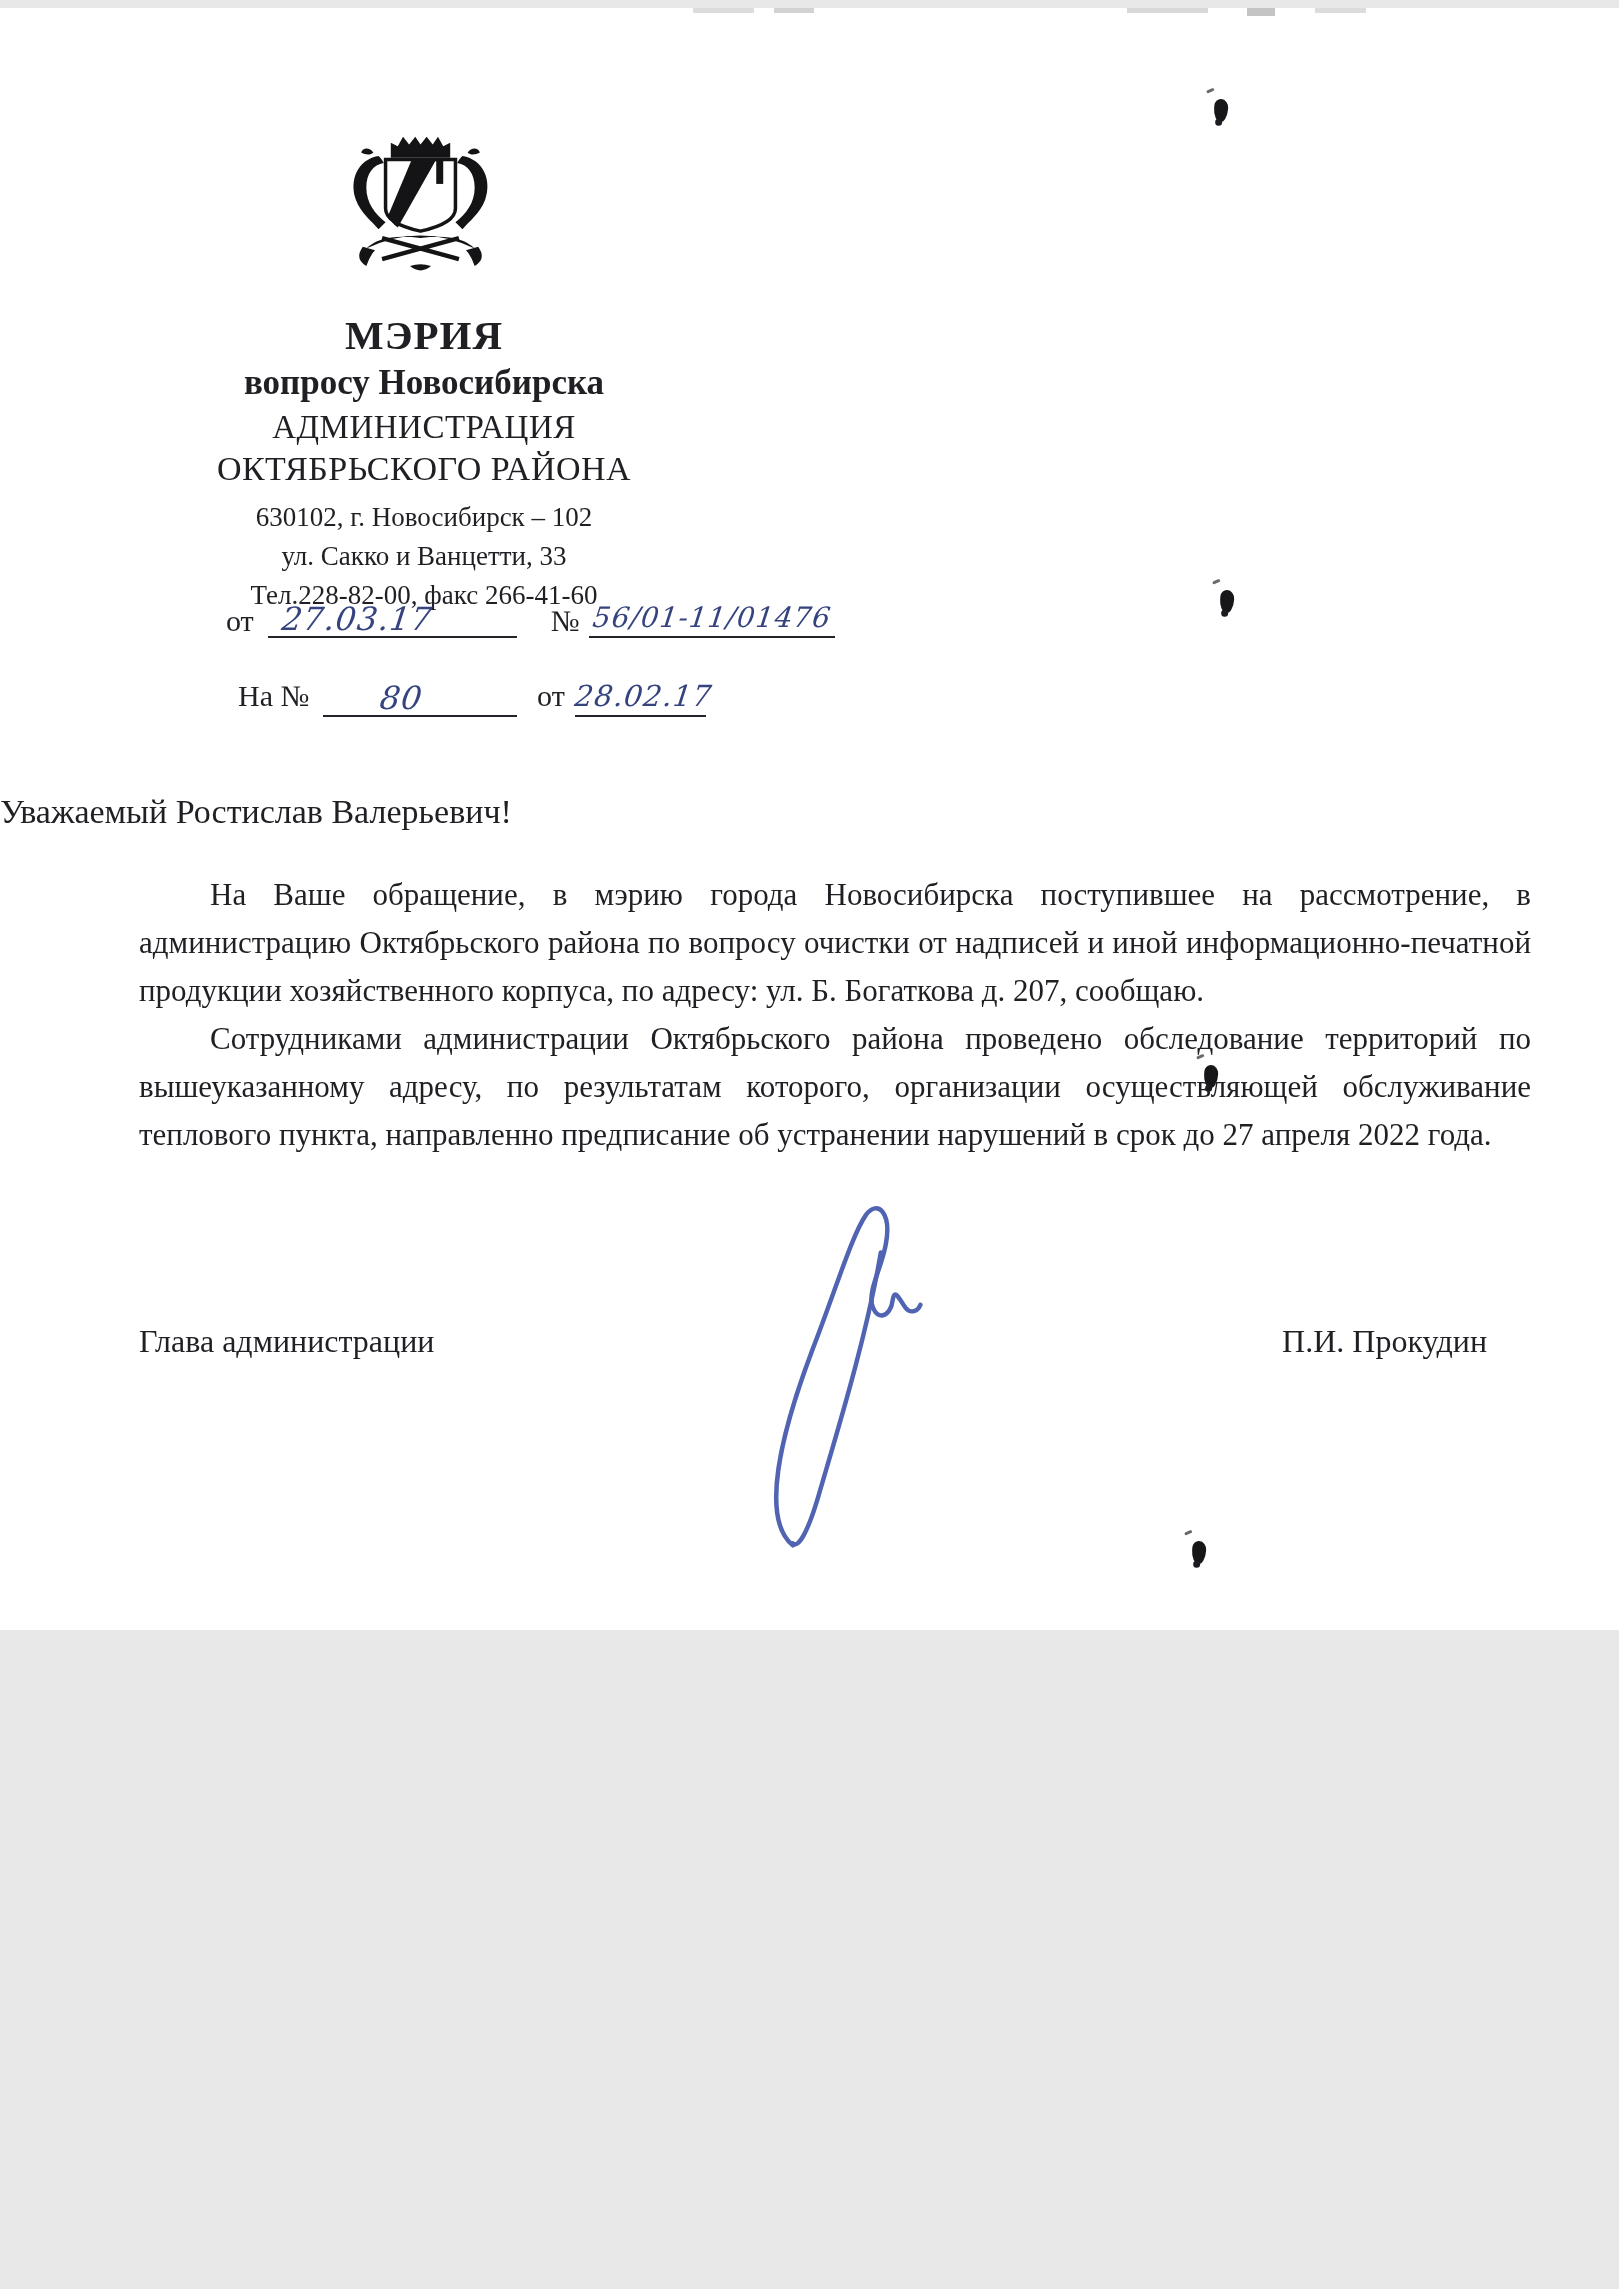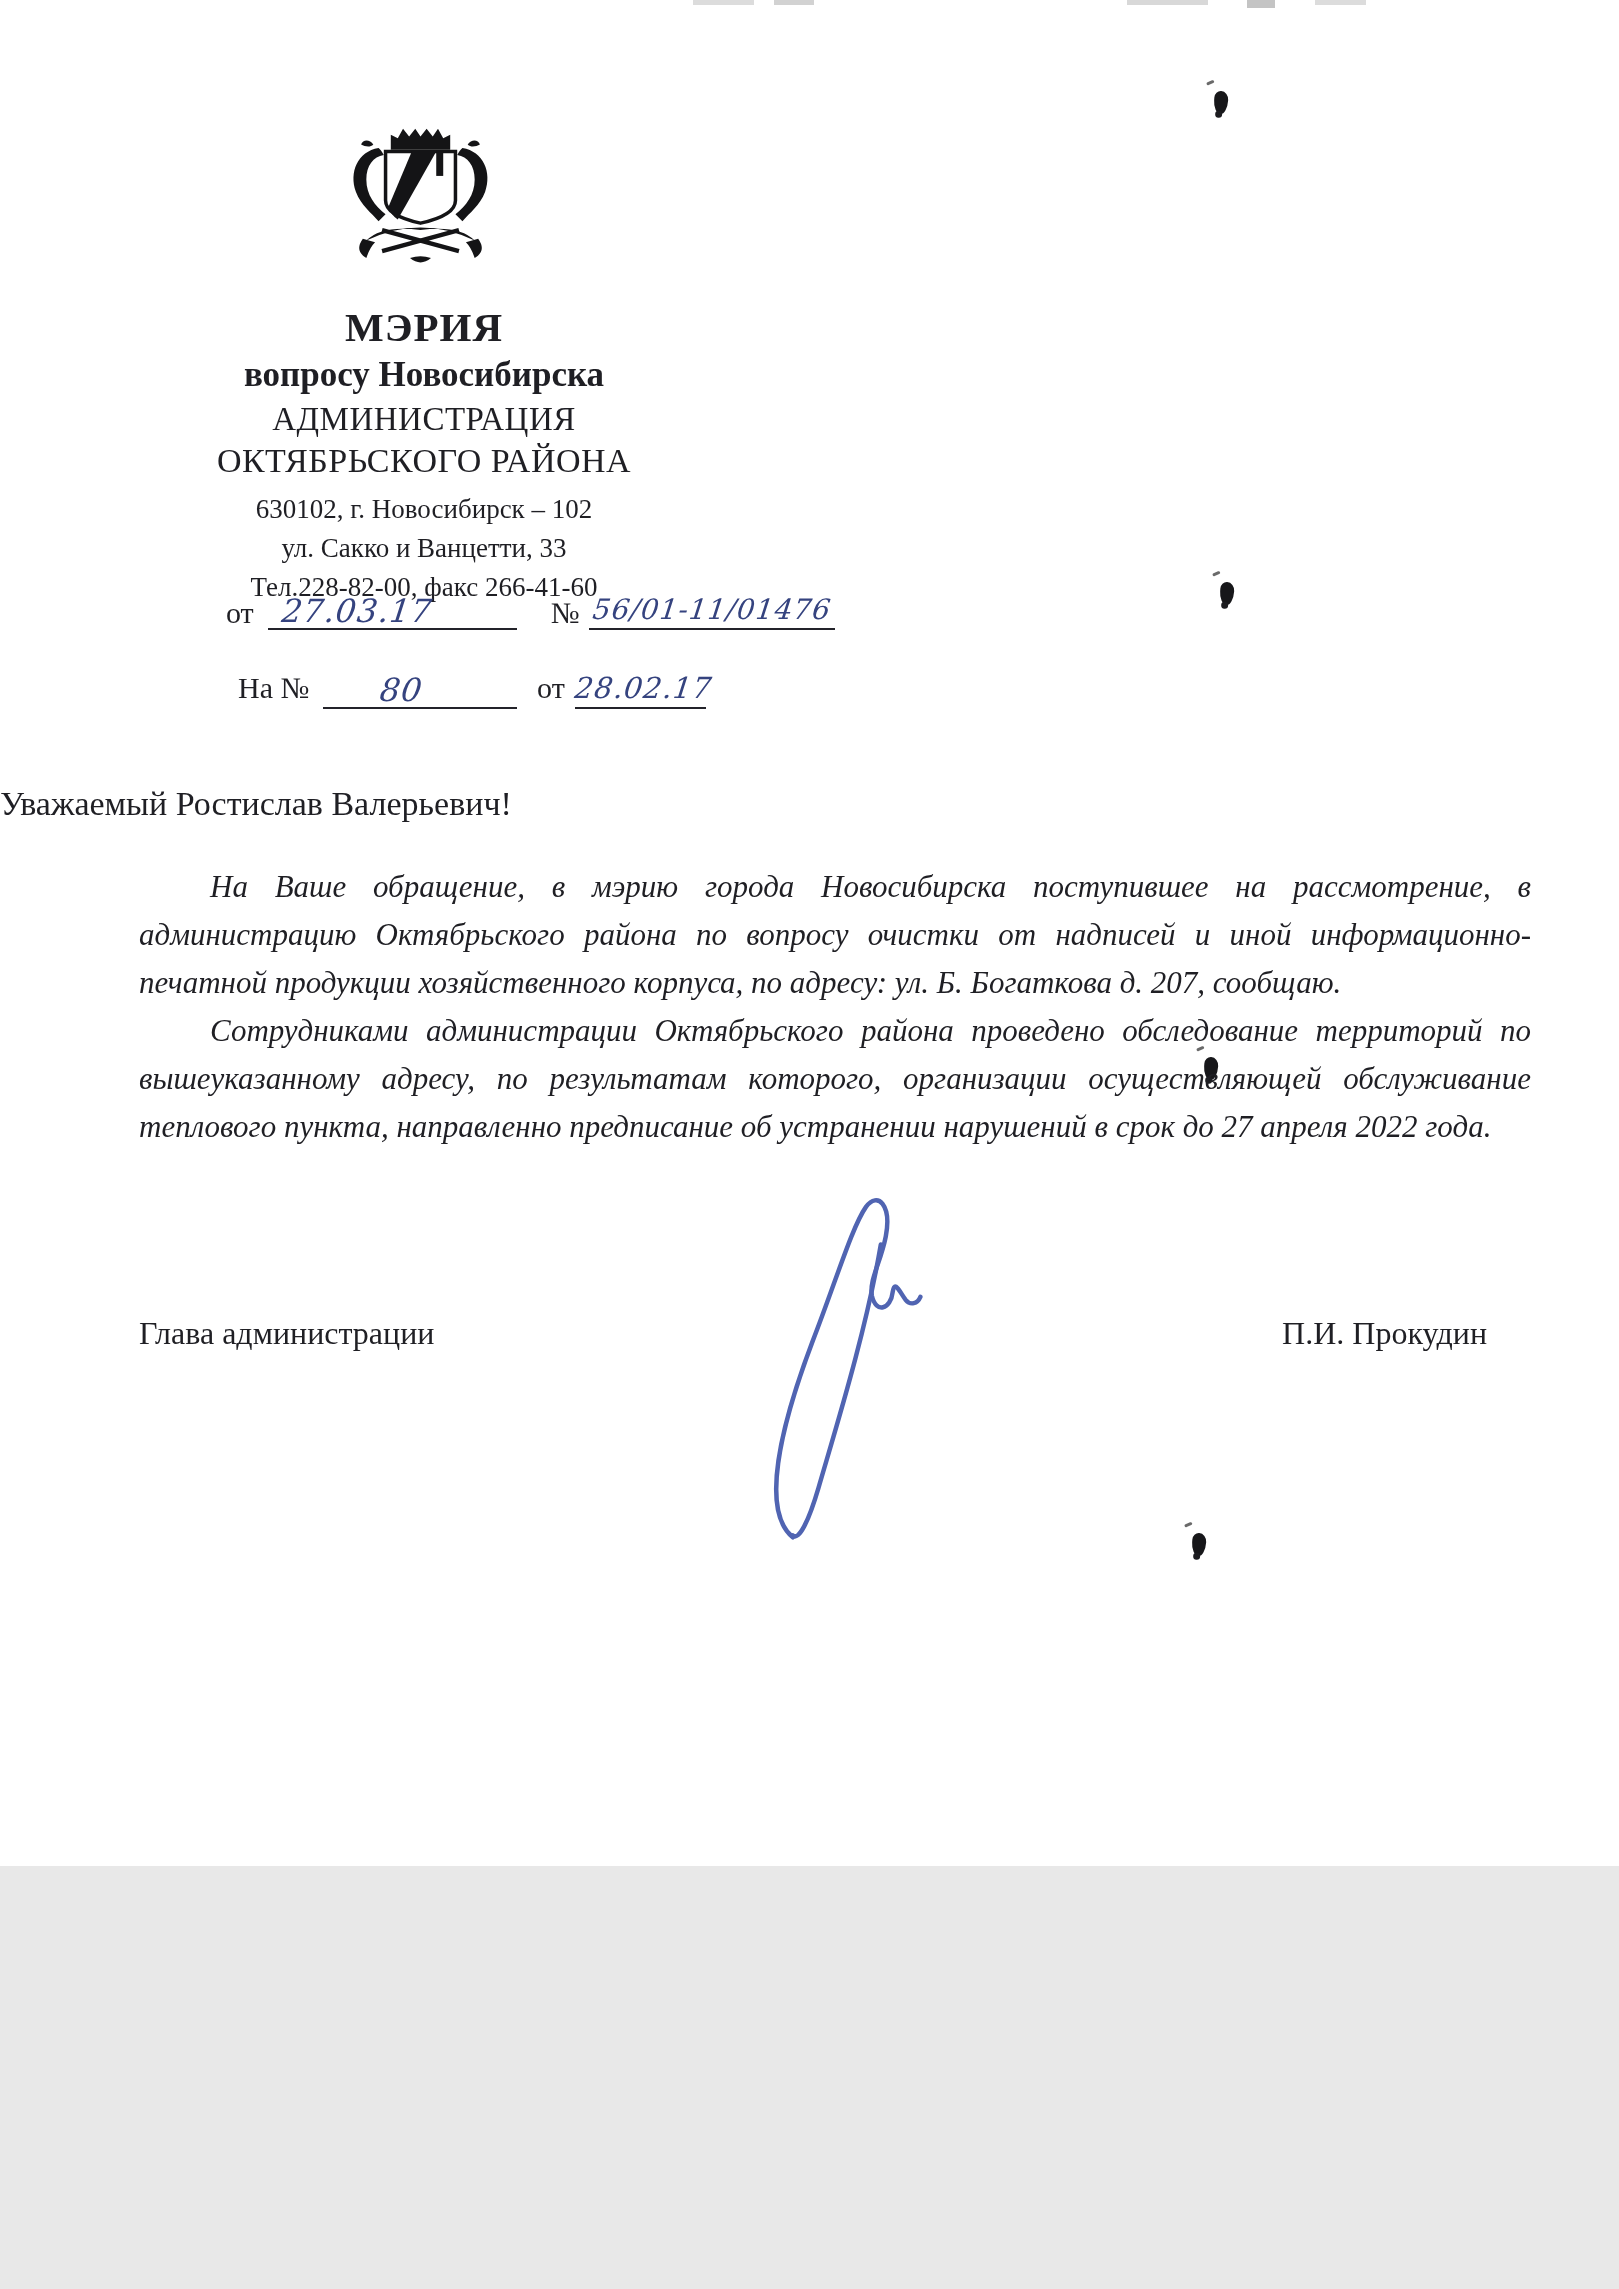--- a/index.html
+++ b/index.html
@@ -1,19 +1,19 @@
 <!DOCTYPE html>
 <html lang="ru"><head>
 <meta charset="utf-8">
 <style>
   html,body{margin:0;padding:0;background:#e8e8e8;}
   .page{
     position:relative;
-    width:1620px;height:1866px;
-    margin:0 auto;
+    width:1620px;height:1622px;
+    margin:8px auto;
     background:#ffffff;
     overflow:hidden;
     font-family:"Liberation Serif","DejaVu Serif",serif;
     color:#1f1f24;
   }
   
   .letterhead{
     position:absolute;left:117px;top:127px;width:614px;
     text-align:center;
   }
@@ -45,21 +45,21 @@
   .ref2 .otlabel{margin-left:20px;}
   
   .recipient{position:absolute;left:1030px;top:343px;font-size:31px;}
   .recipient .email{margin-top:55px;letter-spacing:0.5px;}
   
   .salutation{position:absolute;left:0;top:785px;width:1620px;text-align:left;font-size:34px;}
   .body-text{
     position:absolute;left:139px;top:863px;width:1392px;
     font-size:31px;line-height:48px;text-align:justify;
   }
-  .body-text p{margin:0;text-indent:71px;font-style:italic;}
+  .body-text p{margin:0;text-indent:71px;}
   
   .sig-title{position:absolute;left:139px;top:1315px;font-size:32px;}
   .sig-name{position:absolute;right:133px;top:1315px;font-size:32px;}
   .sig-svg{position:absolute;left:741px;top:1193px;width:248px;height:371px;}
   
   .footer{position:absolute;left:123px;top:2065px;font-size:20px;line-height:37px;}
   
   .blot{
     position:absolute;width:14px;height:23px;background:#17171a;
     border-radius:46% 54% 48% 52% / 30% 38% 62% 58%;

